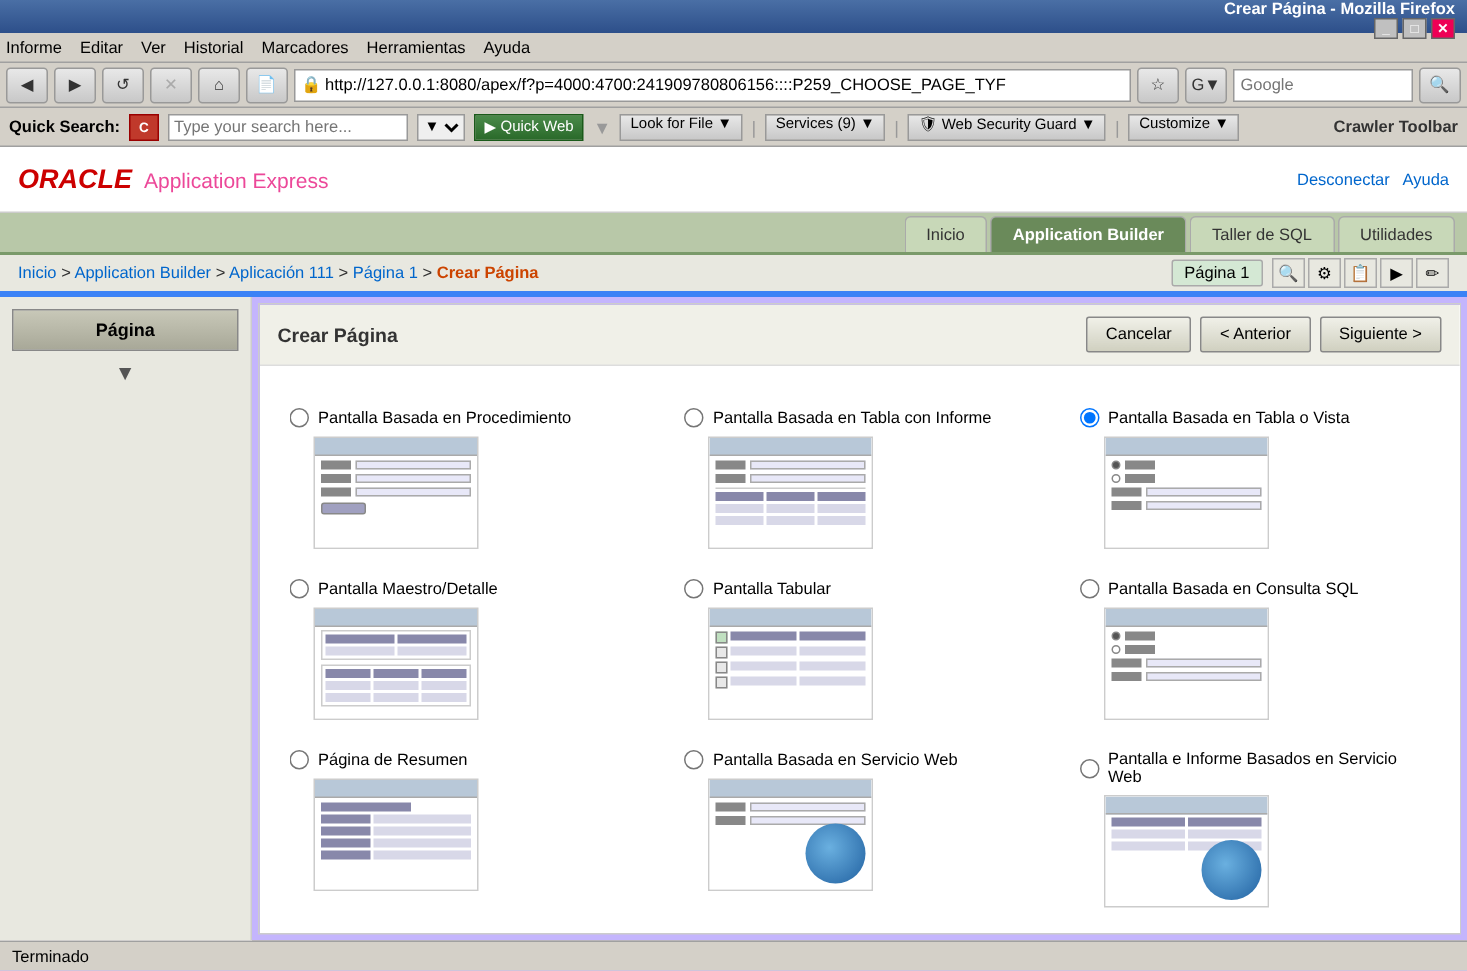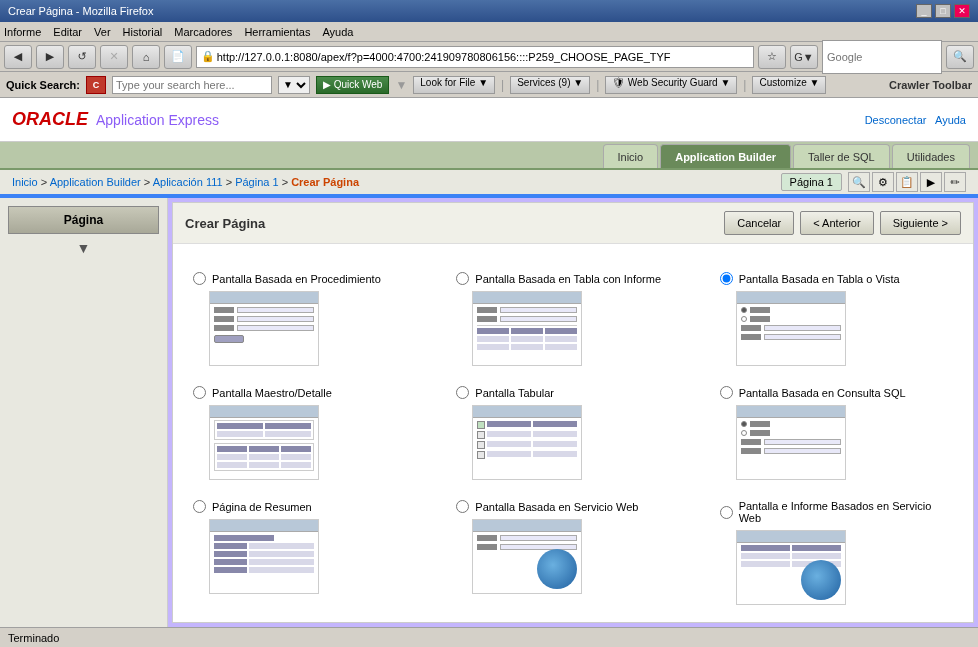--- a/index.html
+++ b/index.html
@@ -4,25 +4,26 @@
   <style>
     * { box-sizing: border-box; margin: 0; padding: 0; }
     body { font-family: Arial, sans-serif; font-size: 12px; background: #d4d0c8; width: 978px; height: 647px; overflow: hidden; }
 
     
     .window-titlebar {
       background: linear-gradient(to bottom, #4a6fa5, #2d4f8a);
       color: white;
       height: 22px;
       display: flex;
-      align-items: center;
+      align-items: flex-end;
       padding: 0 8px;
       font-size: 11px;
-      font-weight: normal;
+      font-weight: bold;
       justify-content: space-between;
+      flex-direction: column;
     }
     .window-controls { display: flex; gap: 3px; }
     .win-btn { width: 16px; height: 14px; background: #c0c0c0; border: 1px solid #666; font-size: 9px; display: flex; align-items: center; justify-content: center; cursor: pointer; }
     .win-btn.close { background: #e05; color: white; }
 
     
     .menubar {
       background: #d4d0c8;
       height: 20px;
       display: flex;
@@ -72,21 +73,21 @@
       border: none;
       outline: none;
       font-size: 11px;
       background: transparent;
     }
     .search-box {
       height: 22px;
       width: 120px;
       border: 1px solid #999;
       background: white;
-      padding: 16px 4px;
+      padding: 4px 4px;
       font-size: 11px;
     }
     .lock-icon { color: #888; font-size: 11px; margin-right: 2px; }
 
     
     .quicksearch-bar {
       background: #d4d0c8;
       height: 26px;
       display: flex;
       align-items: center;
@@ -140,21 +141,21 @@
       gap: 8px;
     }
     .oracle-text {
       color: #cc0000;
       font-size: 18px;
       font-weight: bold;
       font-style: italic;
     }
     .apex-text {
       font-size: 14px;
-      color: #8b5cf6;
+      color: #ec4899;
       font-weight: normal;
     }
     .header-links { font-size: 11px; color: #555; }
     .header-links a { color: #0066cc; text-decoration: none; }
 
     
     .tab-nav {
       background: #b8c8a8;
       height: 28px;
       display: flex;

